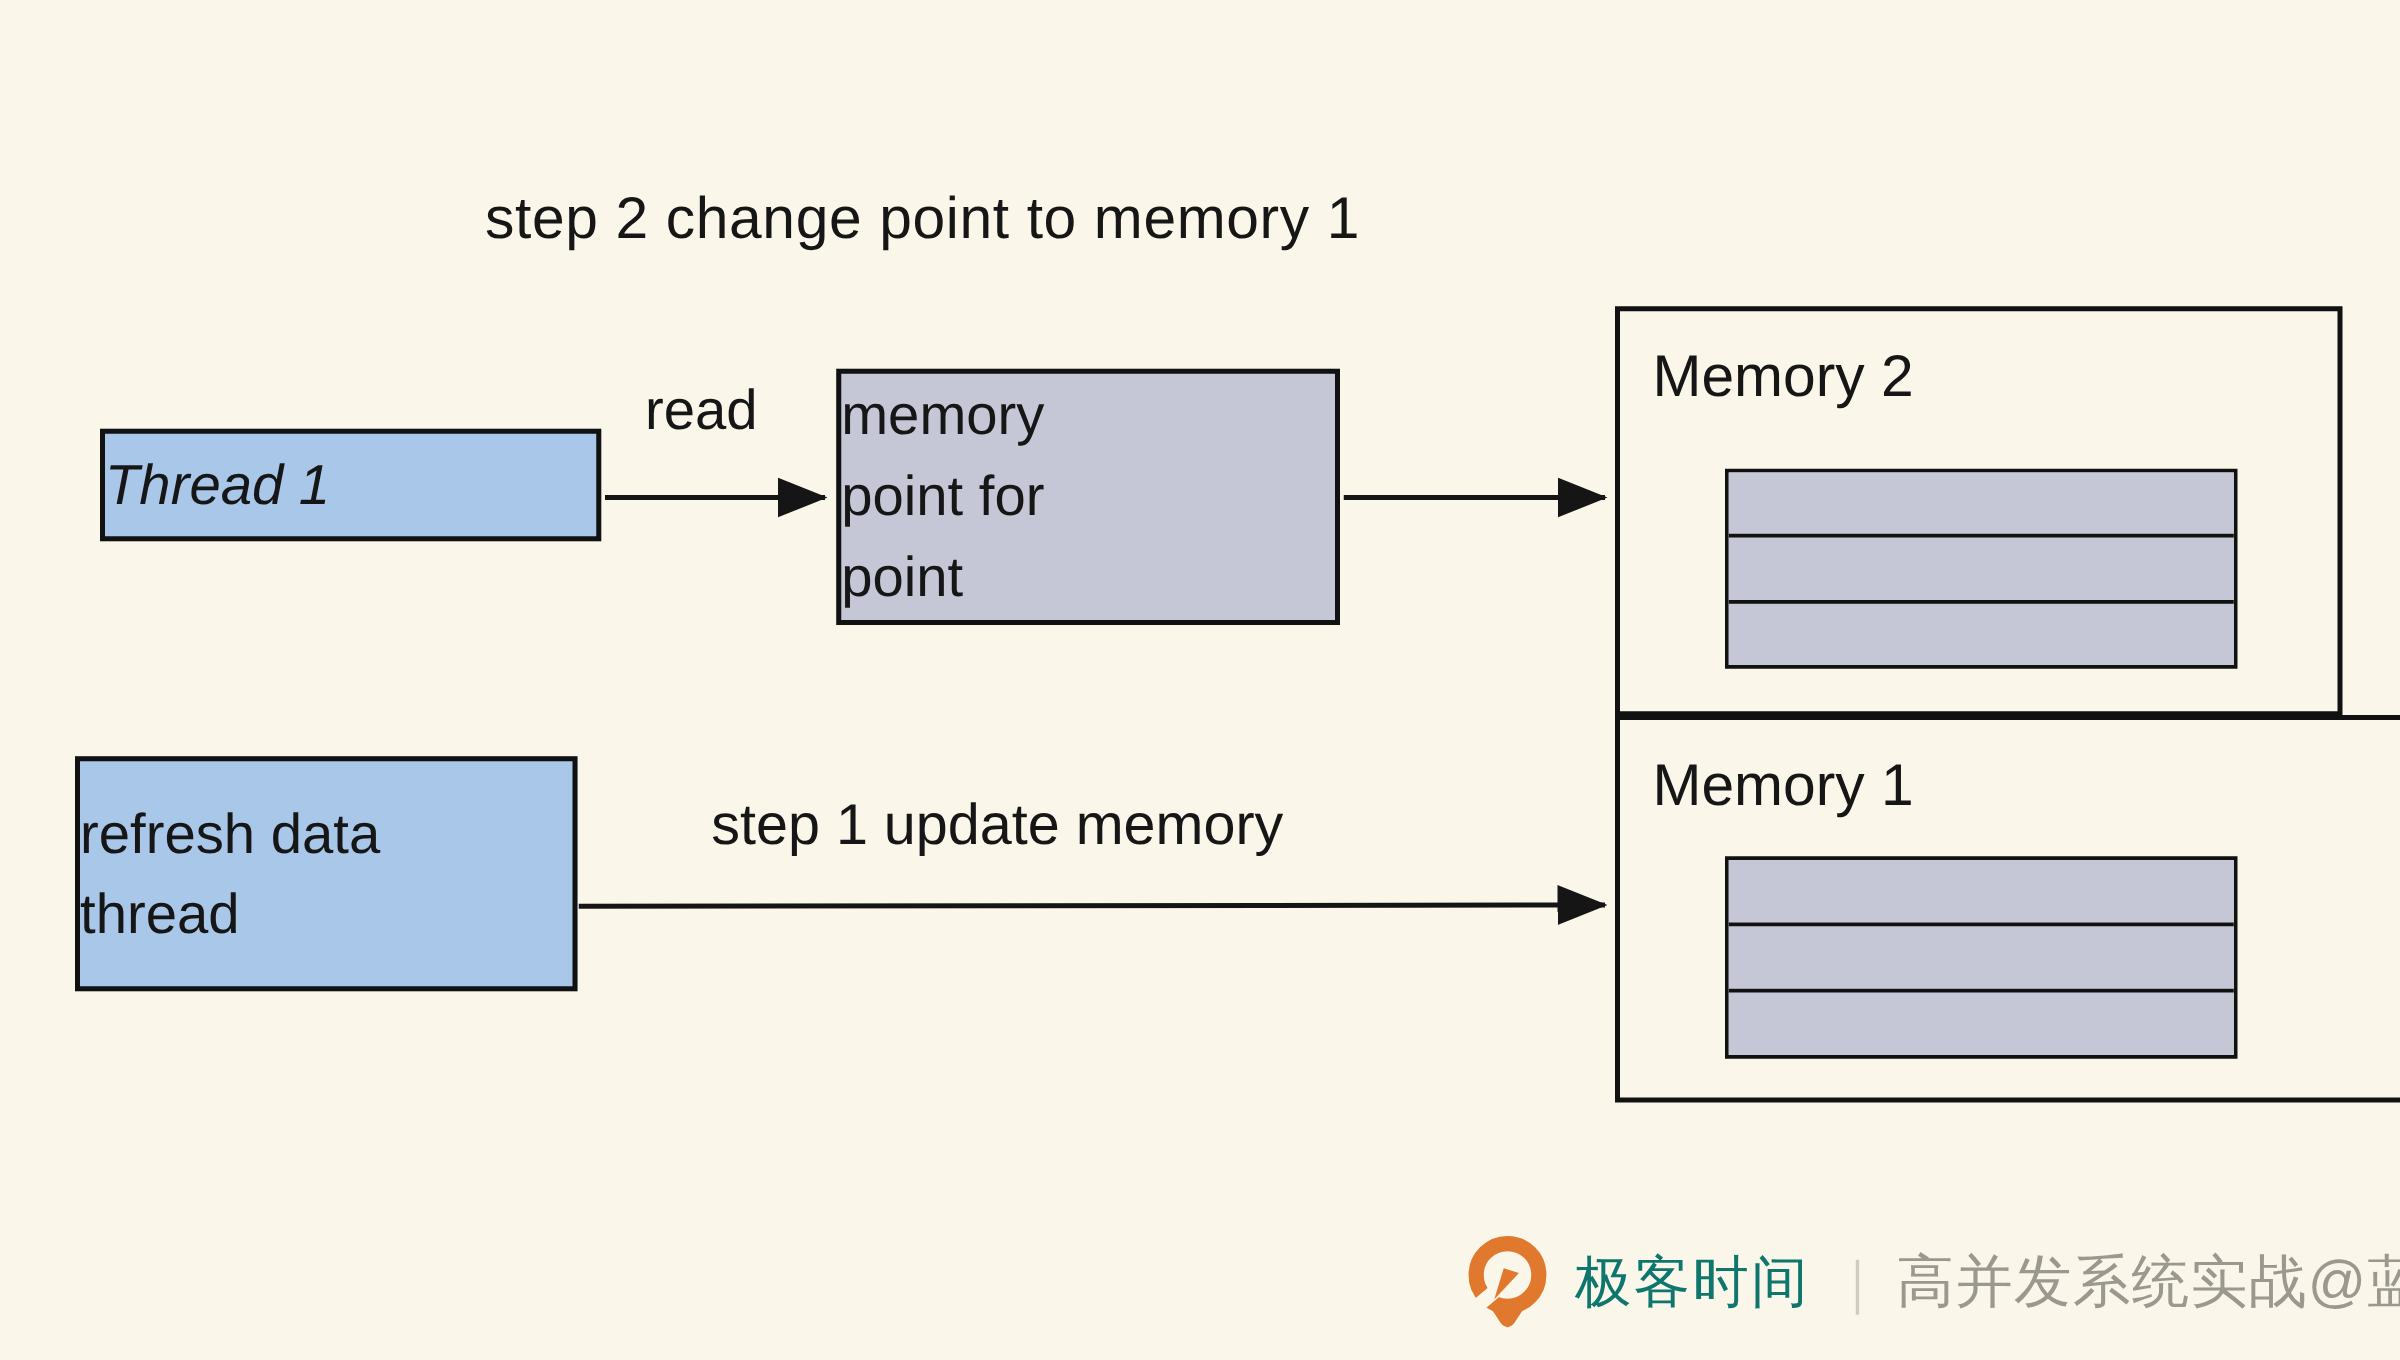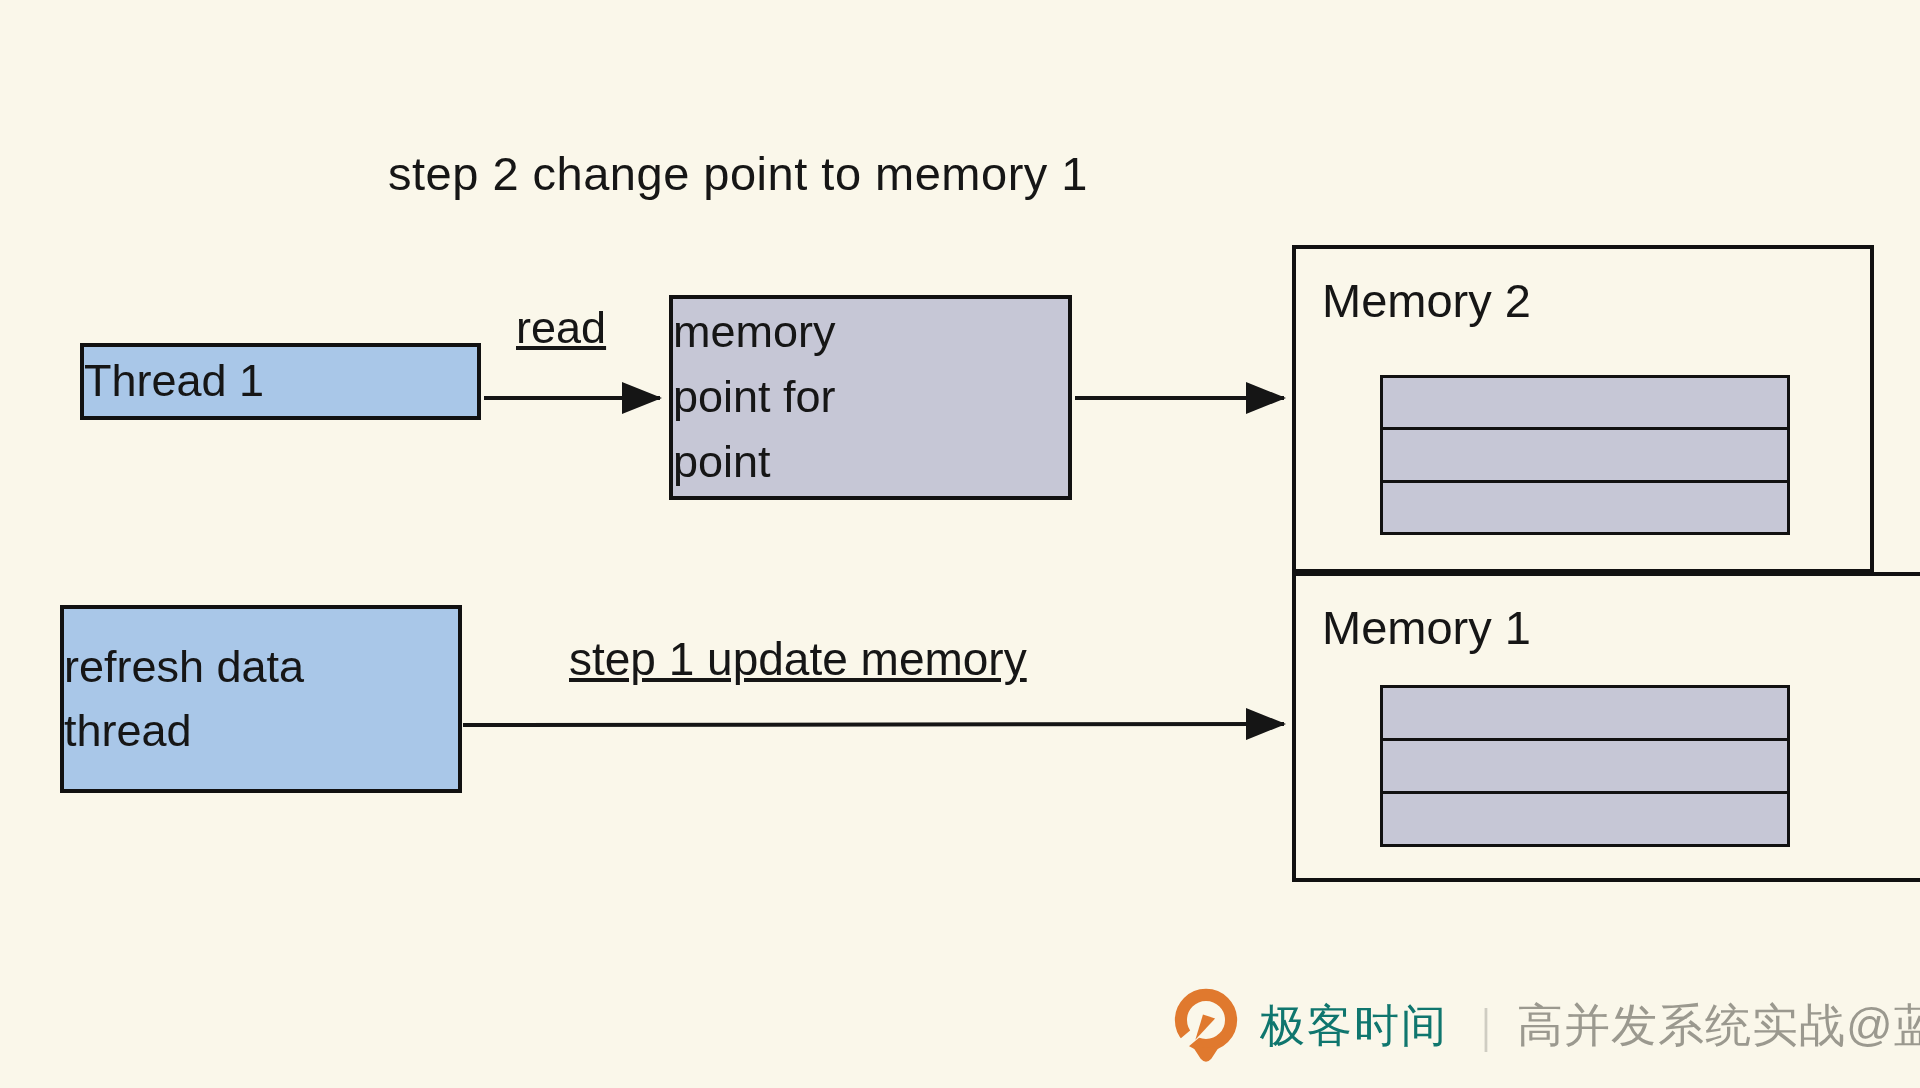--- a/index.html
+++ b/index.html
@@ -13,38 +13,38 @@
   .title{
     left:388px;top:146px;font-size:47px;letter-spacing:.5px;white-space:nowrap;text-align:center;
   }
   .node{
     box-sizing:border-box;border:4px solid #111;
     display:flex;flex-direction:column;align-items:flex-start;justify-content:center;
     text-align:center;font-size:45px;line-height:1.44;
   }
   .blue{background:#a9c7e8;}
   .lav{background:#c6c7d6;}
-  #thread1{left:80px;top:343px;width:401px;height:77px;}
+  #thread1{left:80px;top:343px;width:401px;height:90px;font-style:italic;}
   #switchbox{left:669px;top:295px;width:403px;height:205px;}
   #refreshbox{left:60px;top:605px;width:402px;height:188px;line-height:1.42;}
   .memframe{
     box-sizing:border-box;border:4px solid #111;background:transparent;
   }
   #memory2{left:1292px;top:245px;width:582px;height:328px;}
   #memory1{left:1292px;top:572px;width:644px;height:310px;}
   .memtitle{margin:24px 0 0 26px;font-size:47px;}
   .rows{
     position:absolute;box-sizing:border-box;border:3px solid #111;
     display:flex;flex-direction:column;width:410px;
   }
   #memory2 .rows{left:84px;top:126px;height:160px;}
   #memory1 .rows{left:84px;top:109px;height:162px;}
   .rows .row{flex:1;background:#c6c7d6;}
   .rows .row + .row{border-top:3px solid #111;}
-  .arrowlabel{font-size:45px;white-space:nowrap;text-decoration:underline;}
+  .arrowlabel{font-size:45px;white-space:nowrap;}
   #readlabel{left:516px;top:302px;}
   #step1label{left:543px;top:632px;font-size:46px;margin-left:26px;}
   #wires{left:0;top:0;pointer-events:none;}
   .footer{
     left:1168px;top:984px;height:84px;display:flex;align-items:center;
     white-space:nowrap;
   }
   .footer .logo{width:76px;height:80px;margin-right:16px;}
   .footer .brand{font-size:45px;color:#0f766e;letter-spacing:2px;}
   .footer .sep{font-size:44px;color:#cfcdc2;margin:0 10px 0 16px;}

